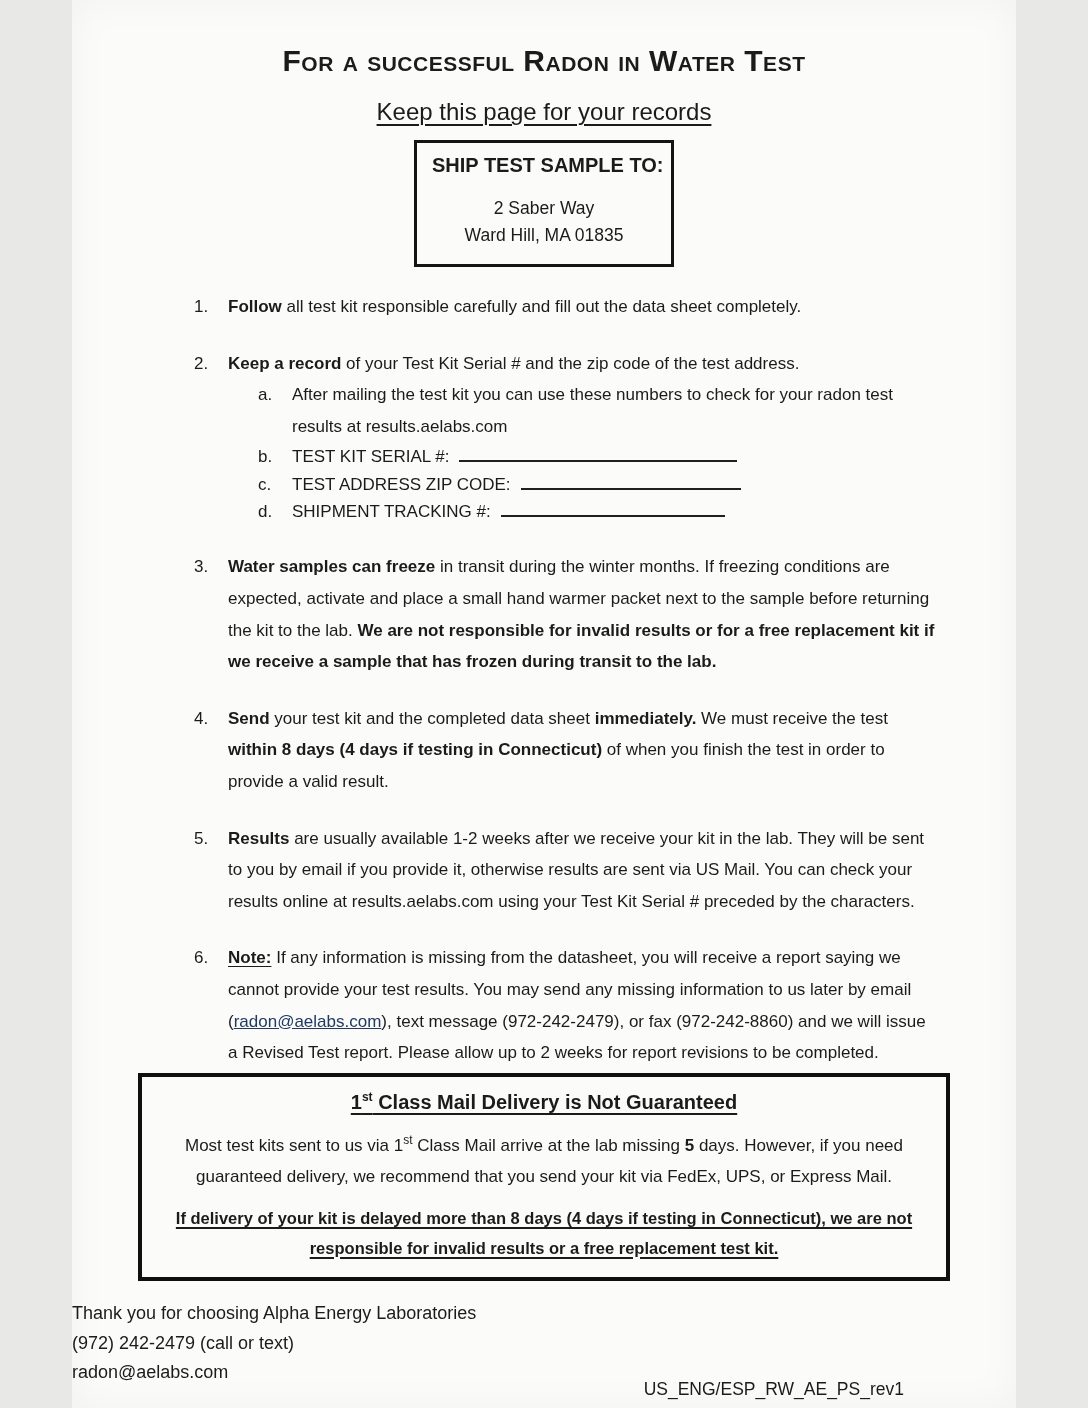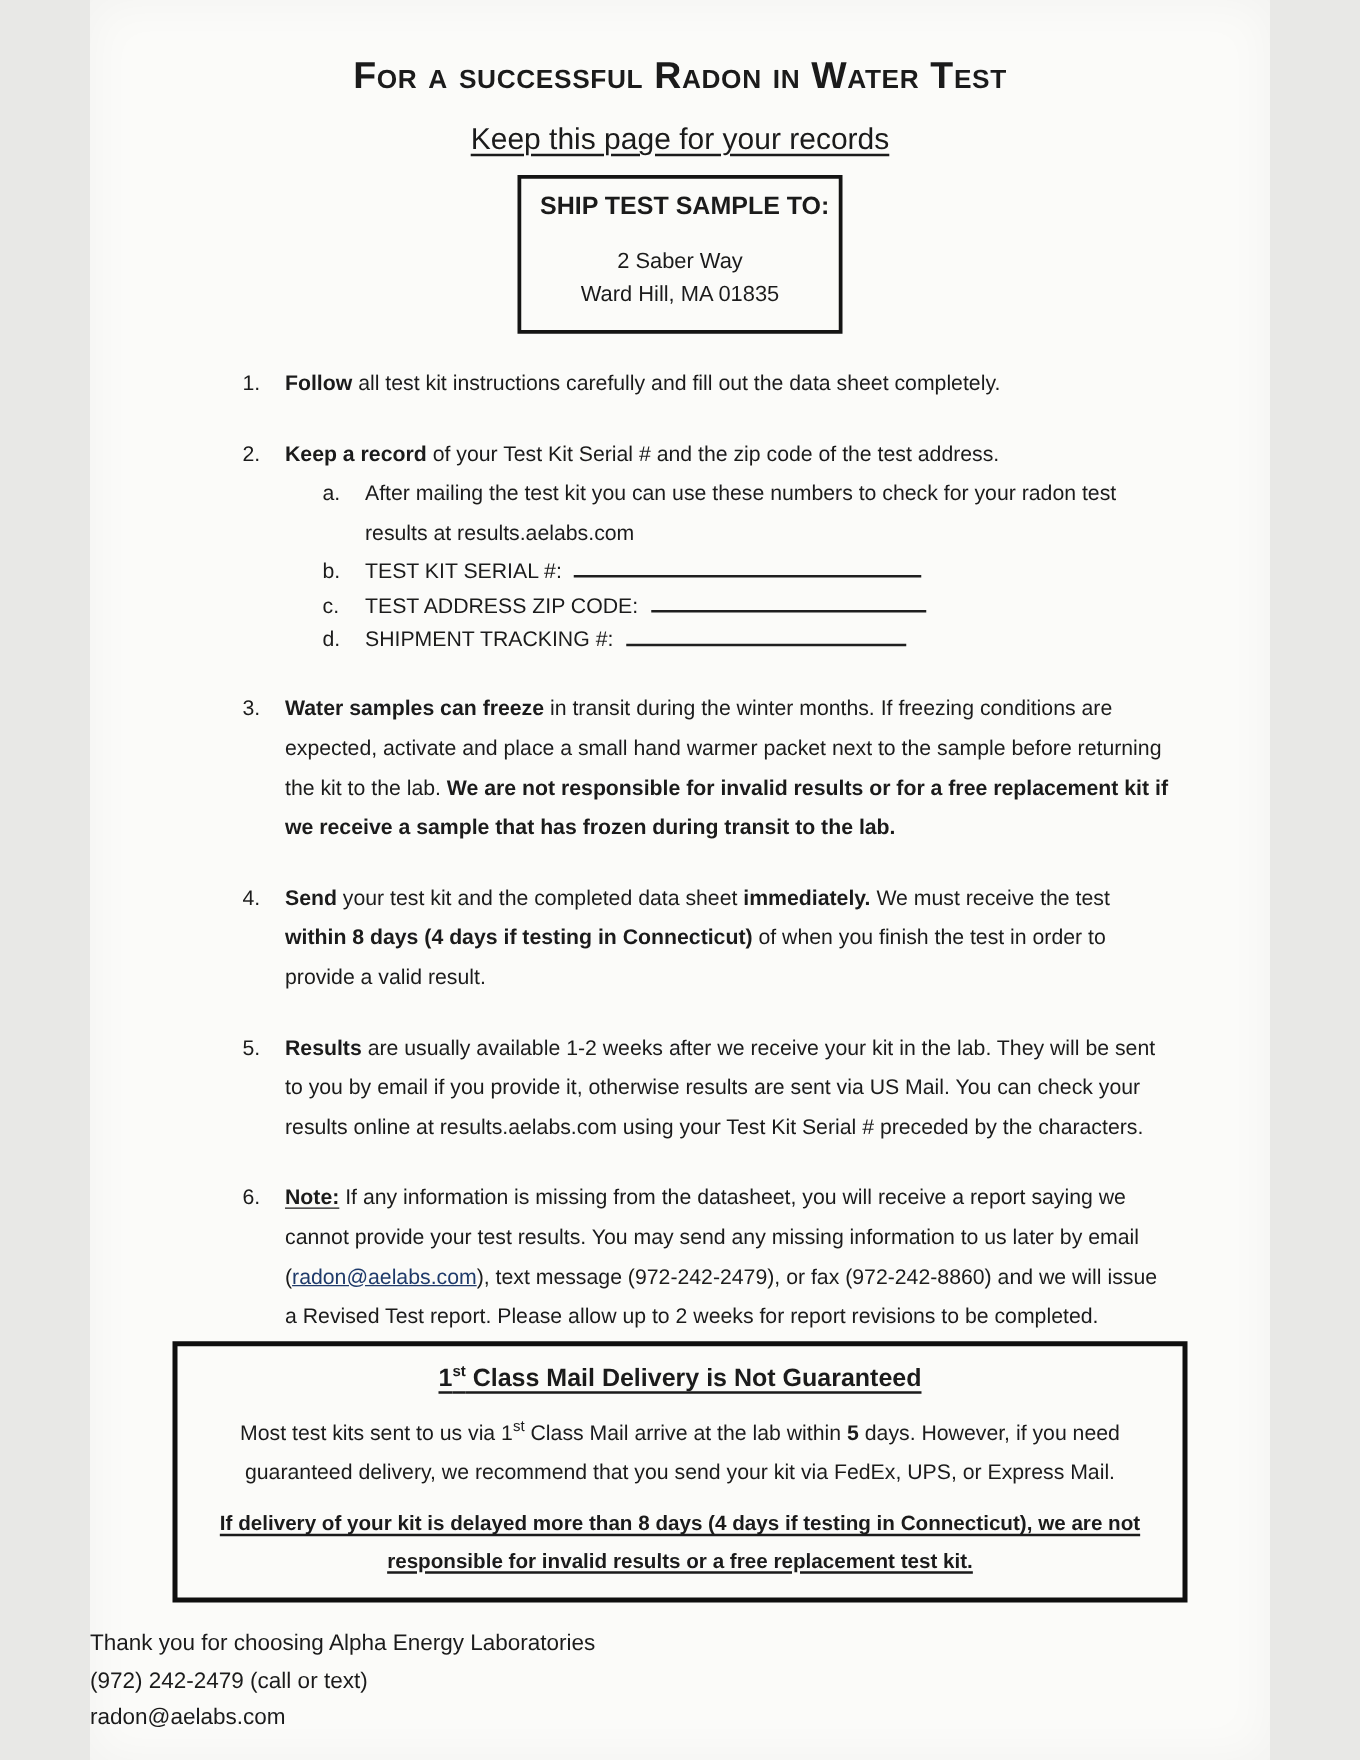--- a/index.html
+++ b/index.html
@@ -78,21 +78,21 @@
       <div>2 Saber Way</div>
       <div>Ward Hill, MA 01835</div>
     </div>
   </div>
 
   <div class="list">
 
     <div class="item">
       <span class="num">1.</span>
       <div class="body">
-        <span class="b">Follow</span><span> all test kit instructions carefully and fill out the data sheet completely.</span>
+        <span class="b">Follow</span><span> all test kit responsible carefully and fill out the data sheet completely.</span>
       </div>
     </div>
 
     <div class="item">
       <span class="num">2.</span>
       <div class="body">
         <div><span class="b">Keep a record</span><span> of your Test Kit Serial # and the zip code of the test address.</span></div>
         <div class="sub">
           <div class="subitem">
             <span class="sletter">a.</span>
@@ -142,24 +142,25 @@
       </div>
     </div>
 
   </div>
 
   <div class="mail-box">
     <div class="mb-heading">
       <span>1</span><sup>st</sup><span> Class Mail Delivery is Not Guaranteed</span>
     </div>
     <div class="mb-p1">
-      <span>Most test kits sent to us via 1</span><sup>st</sup><span> Class Mail arrive at the lab within </span><span class="b">5</span><span> days. However, if you need guaranteed delivery, we recommend that you send your kit via FedEx, UPS, or Express Mail.</span>
+      <span>Most test kits sent to us via 1</span><sup>st</sup><span> Class Mail arrive at the lab missing </span><span class="b">5</span><span> days. However, if you need guaranteed delivery, we recommend that you send your kit via FedEx, UPS, or Express Mail.</span>
     </div>
     <div class="mb-p2">If delivery of your kit is delayed more than 8 days (4 days if testing in Connecticut), we are not responsible for invalid results or a free replacement test kit.</div>
   </div>
 
   <div class="footer">
     <div>Thank you for choosing Alpha Energy Laboratories</div>
     <div>(972) 242-2479 (call or text)</div>
     <div>radon@aelabs.com</div>
+    <span class="rev">US_ENG/ESP_RW_AE_PS_rev1</span>
   </div>
 
 </div>
 
 </body></html>

